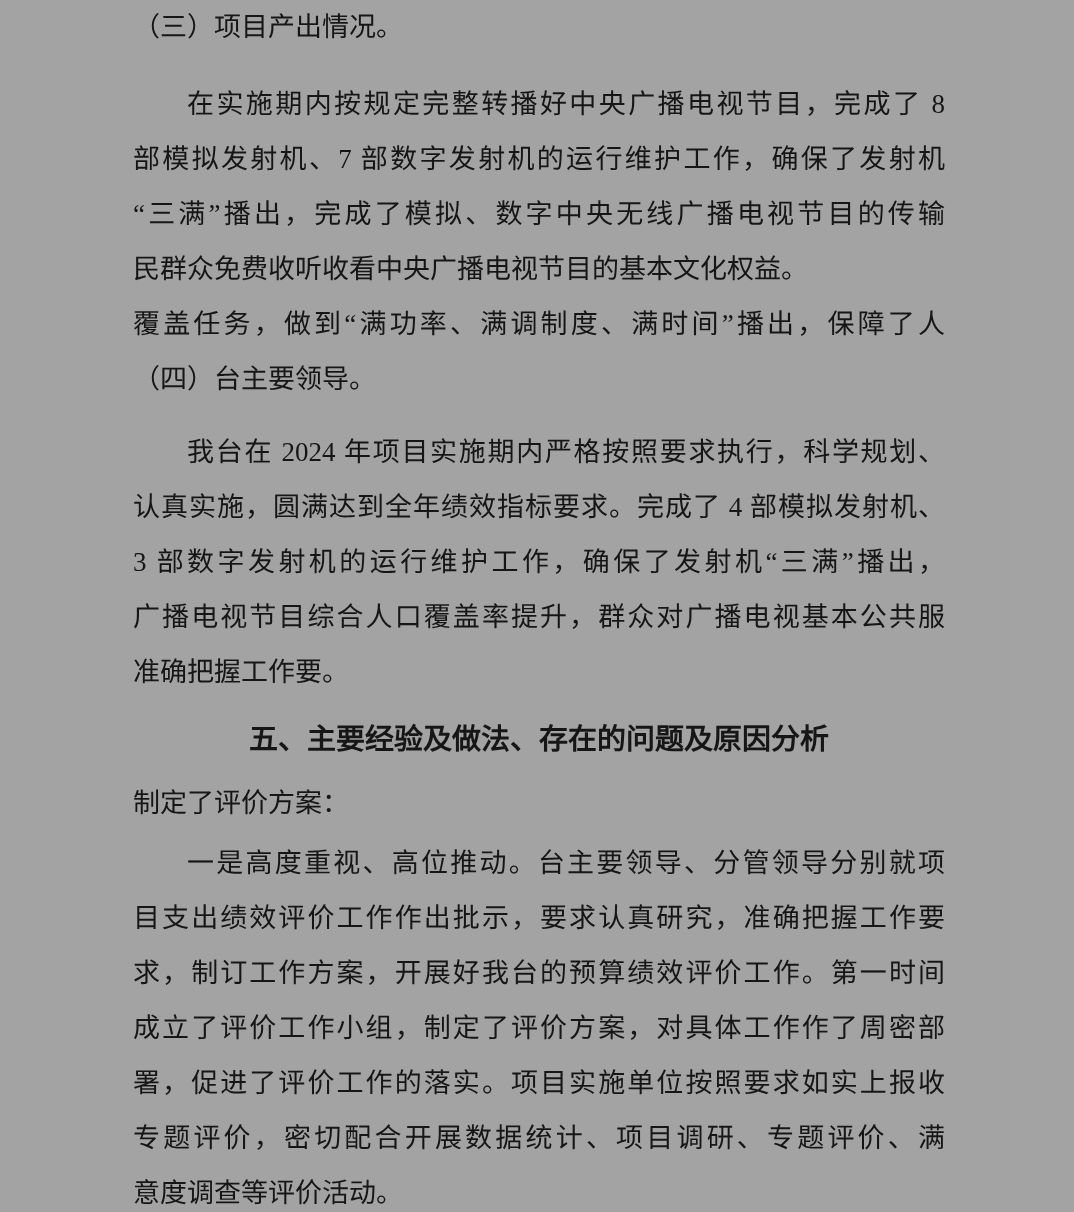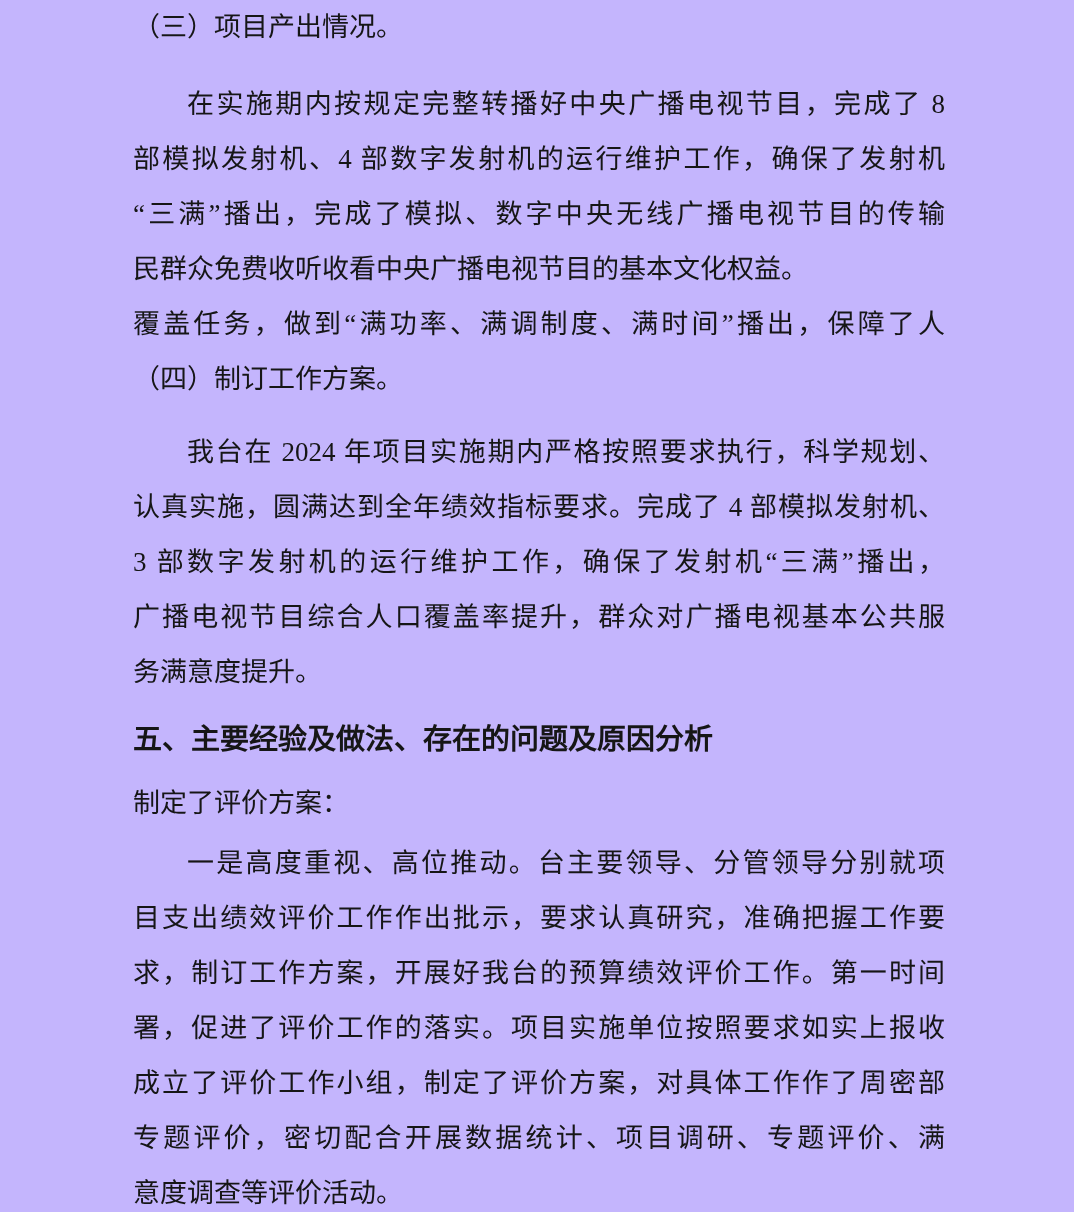--- a/index.html
+++ b/index.html
@@ -10,21 +10,21 @@
   body {
     width: 1074px;
     height: 1212px;
     overflow: hidden;
   }
   .page {
     box-sizing: border-box;
     width: 1074px;
     height: 1212px;
     padding: 0 129px 0 133px;
-    background: #c4b5fd;
+    background: #a3a3a3;
     color: #161616;
     font-family: "Liberation Serif", "DejaVu Serif", serif;
     font-size: 27px;
     font-kerning: none;
   }
   .line {
     height: 55px;
     line-height: 55px;
     text-align: left;
   }
@@ -33,56 +33,57 @@
     text-align: justify;
     text-align-last: justify;
     text-justify: inter-character;
   }
   
   .indent { text-indent: 54px; }
   .bold { font-weight: normal; margin-top: 28px; }
   .section-heading {
     font-weight: bold;
     font-size: 29px;
+    text-align: center;
   }
   
   .mb22 { margin-bottom: 22px; }
   .mb18 { margin-bottom: 18px; }
   .mt12 { margin-top: 12px; }
   .mb9  { margin-bottom: 9px; }
   .mb5  { margin-bottom: 5px; }
 </style>
 </head>
 <body>
 
 <div class="page">
 
   <div class="line mb22">（三）项目产出情况。</div>
 
   <div class="line justify indent">在实施期内按规定完整转播好中央广播电视节目，完成了 8</div>
-  <div class="line justify">部模拟发射机、4 部数字发射机的运行维护工作，确保了发射机</div>
+  <div class="line justify">部模拟发射机、7 部数字发射机的运行维护工作，确保了发射机</div>
   <div class="line justify">“三满”播出，完成了模拟、数字中央无线广播电视节目的传输</div>
   <div class="line">民群众免费收听收看中央广播电视节目的基本文化权益。</div>
   <div class="line justify">覆盖任务，做到“满功率、满调制度、满时间”播出，保障了人</div>
 
-  <div class="line mb18">（四）制订工作方案。</div>
+  <div class="line mb18">（四）台主要领导。</div>
 
   <div class="line justify indent">我台在 2024 年项目实施期内严格按照要求执行，科学规划、</div>
   <div class="line justify">认真实施，圆满达到全年绩效指标要求。完成了 4 部模拟发射机、</div>
   <div class="line justify">3 部数字发射机的运行维护工作，确保了发射机“三满”播出，</div>
   <div class="line justify">广播电视节目综合人口覆盖率提升，群众对广播电视基本公共服</div>
-  <div class="line">务满意度提升。</div>
+  <div class="line">准确把握工作要。</div>
 
   <div class="line section-heading mt12 mb9">五、主要经验及做法、存在的问题及原因分析</div>
 
   <div class="line mb5">制定了评价方案：</div>
 
   <div class="line justify indent">
     <span class="bold">一是</span><span>高度重视、高位推动。台主要领导、分管领导分别就项</span>
   </div>
   <div class="line justify">目支出绩效评价工作作出批示，要求认真研究，准确把握工作要</div>
   <div class="line justify">求，制订工作方案，开展好我台的预算绩效评价工作。第一时间</div>
+  <div class="line justify">成立了评价工作小组，制定了评价方案，对具体工作作了周密部</div>
   <div class="line justify">署，促进了评价工作的落实。项目实施单位按照要求如实上报收</div>
-  <div class="line justify">成立了评价工作小组，制定了评价方案，对具体工作作了周密部</div>
   <div class="line justify">专题评价，密切配合开展数据统计、项目调研、专题评价、满</div>
   <div class="line">意度调查等评价活动。</div>
 
 </div>
 
 </body></html>

